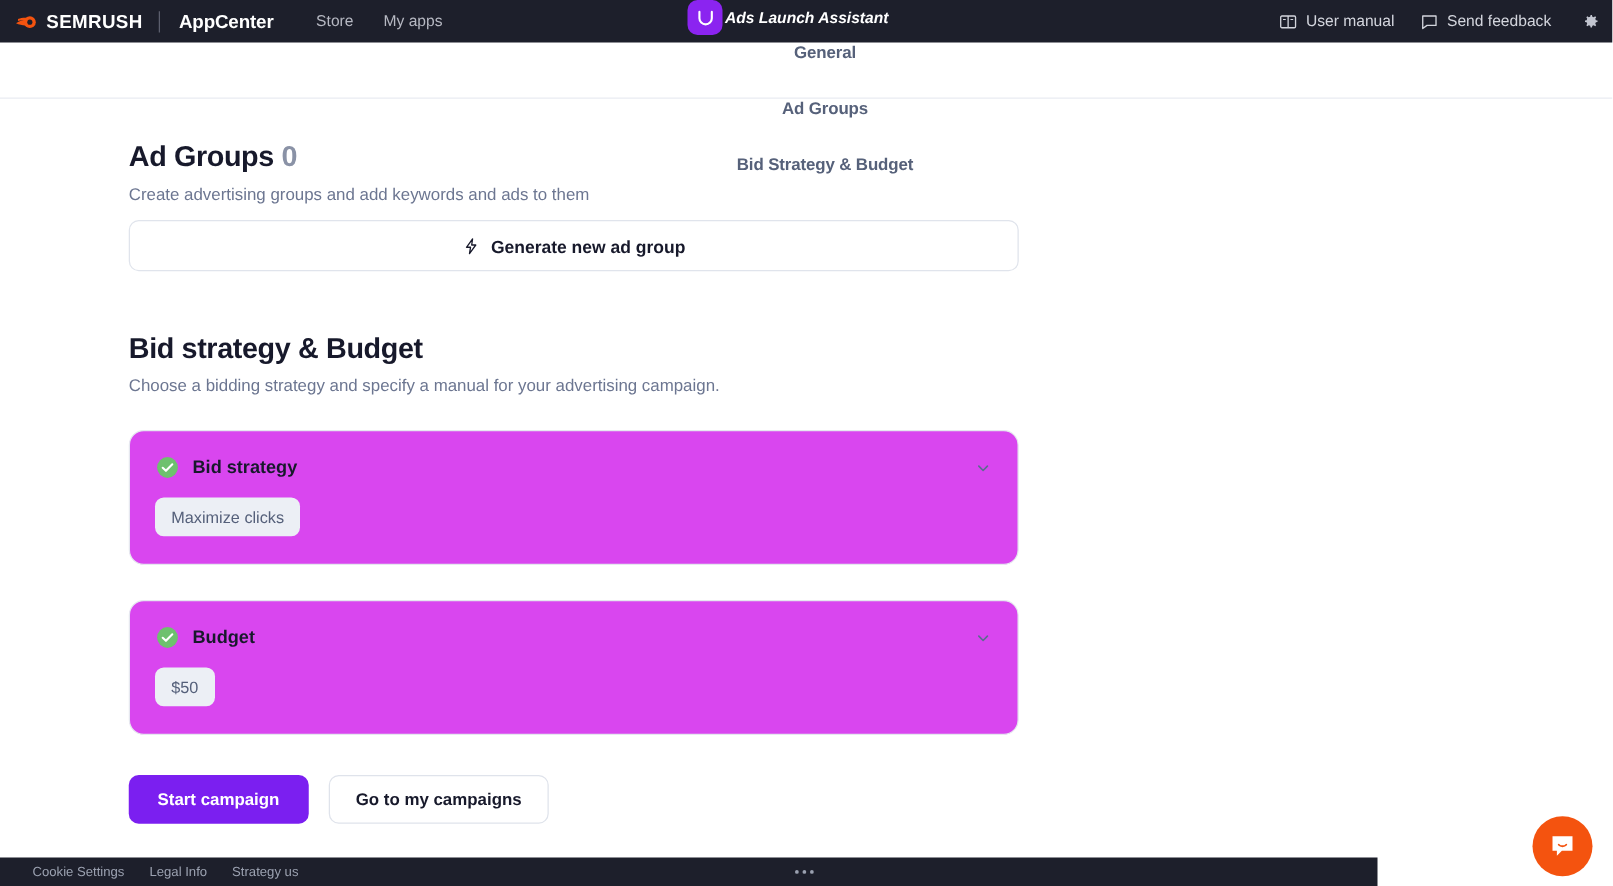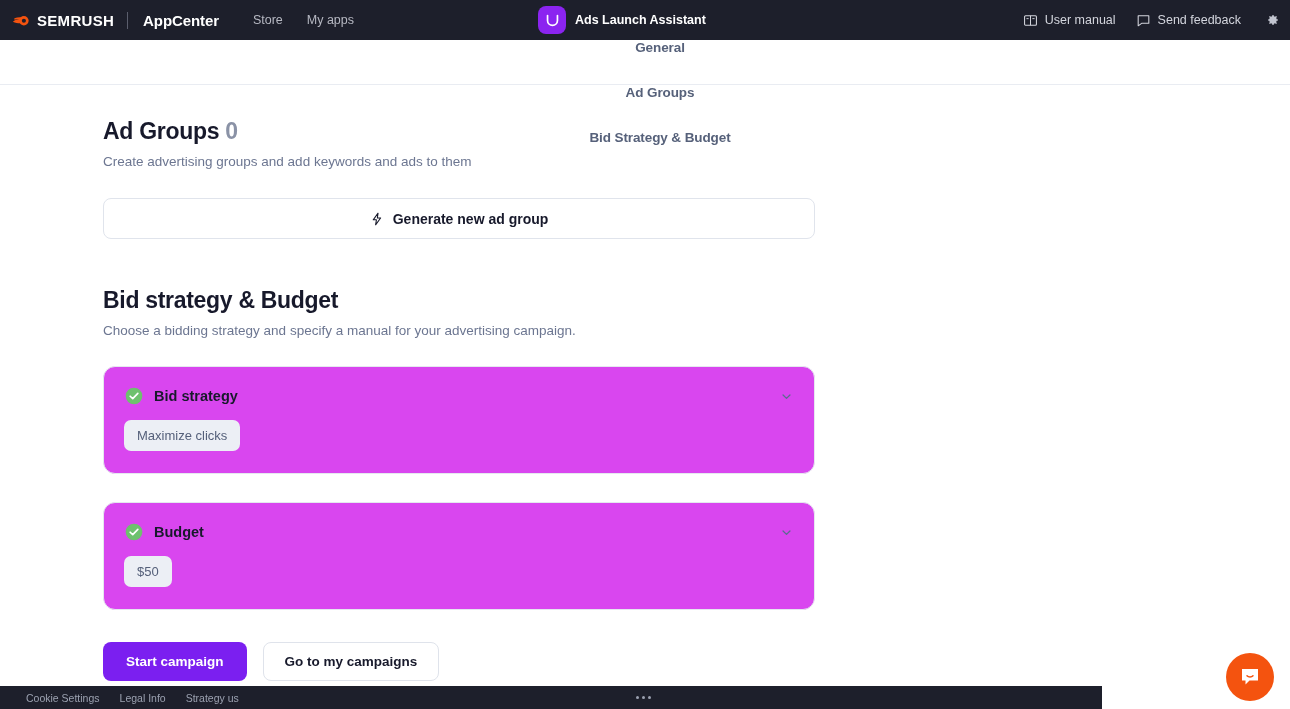--- a/index.html
+++ b/index.html
@@ -7,24 +7,23 @@
   html, body {
     width: 1290px;
     height: 709px;
     overflow: hidden;
     font-family: "Liberation Sans", sans-serif;
     background: #ffffff;
   }
 
   
   .topbar {
-    height: 40px;
+    height: 34px;
     background: #1d1f2b;
     display: flex;
-    align-items: center;
     position: relative;
     padding: 0 10px 0 12px;
   }
   .brand { display: flex; align-items: center; gap: 7px; }
   .semrush-logo { display: flex; align-items: center; gap: 6px; }
   .logo-mark { width: 19px; height: 19px; display: block; }
   .semrush-word {
     color: #ffffff;
     font-size: 15px;
     font-weight: 700;
@@ -35,22 +34,22 @@
   }
   .appcenter-word {
     color: #ffffff; font-size: 15px; font-weight: 600; letter-spacing: -0.1px;
   }
   .topnav { display: flex; align-items: center; gap: 24px; margin-left: 34px; }
   .topnav a {
     color: #b6b8c2; font-size: 12.5px; text-decoration: none;
   }
   .center-app {
     position: absolute;
-    left: 538px;
-    display: flex; align-items: center; gap: 9px;
+    left: 550px;
+    display: flex; align-items: center; gap: 2px; font-style: italic;
   }
   .app-icon {
     width: 28px; height: 28px; border-radius: 8px;
     background: #8b24f0;
     display: flex; align-items: center; justify-content: center;
   }
   .app-title { color: #ffffff; font-size: 12.5px; font-weight: 700; }
   .topright {
     margin-left: auto;
     display: flex; align-items: center; gap: 20px;
@@ -80,21 +79,21 @@
   .content { padding: 33px 6px 0 103px; }
   .section-title {
     font-size: 23px; font-weight: 700; color: #17192b; letter-spacing: -0.3px;
   }
   .section-title .count { color: #8a92a6; font-weight: 700; }
   .section-sub {
     margin-top: 9px; font-size: 13.5px; color: #6c7691;
   }
 
   .generate-btn {
-    width: 712px; height: 41px; margin-top: 29px;
+    width: 712px; height: 41px; margin-top: 13px;
     background: #ffffff;
     border: 1px solid #e0e4ec;
     border-radius: 8px;
     display: flex; align-items: center; justify-content: center; gap: 9px;
     font-size: 14px; font-weight: 700; color: #17192b;
     cursor: pointer;
   }
 
   .section2 { margin-top: 48px; }
 

